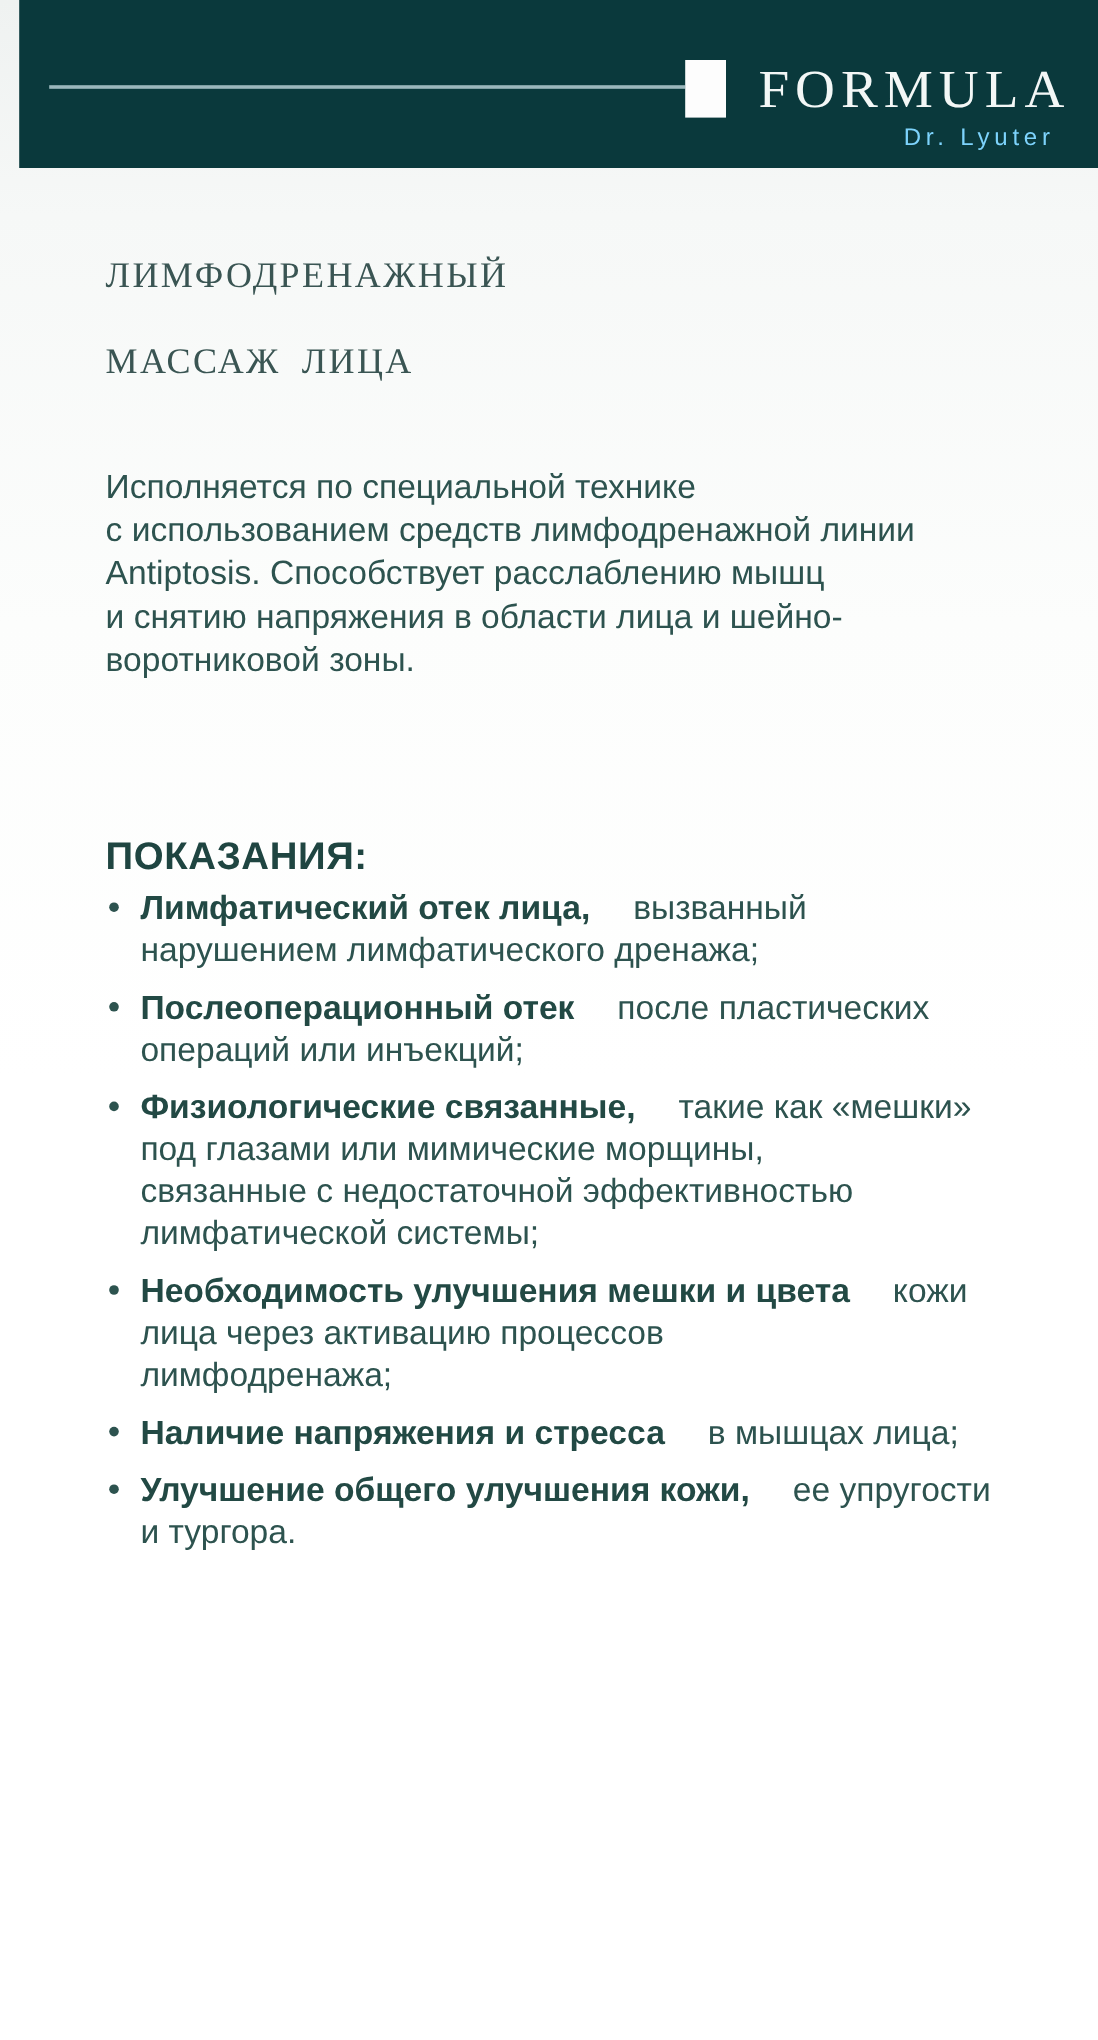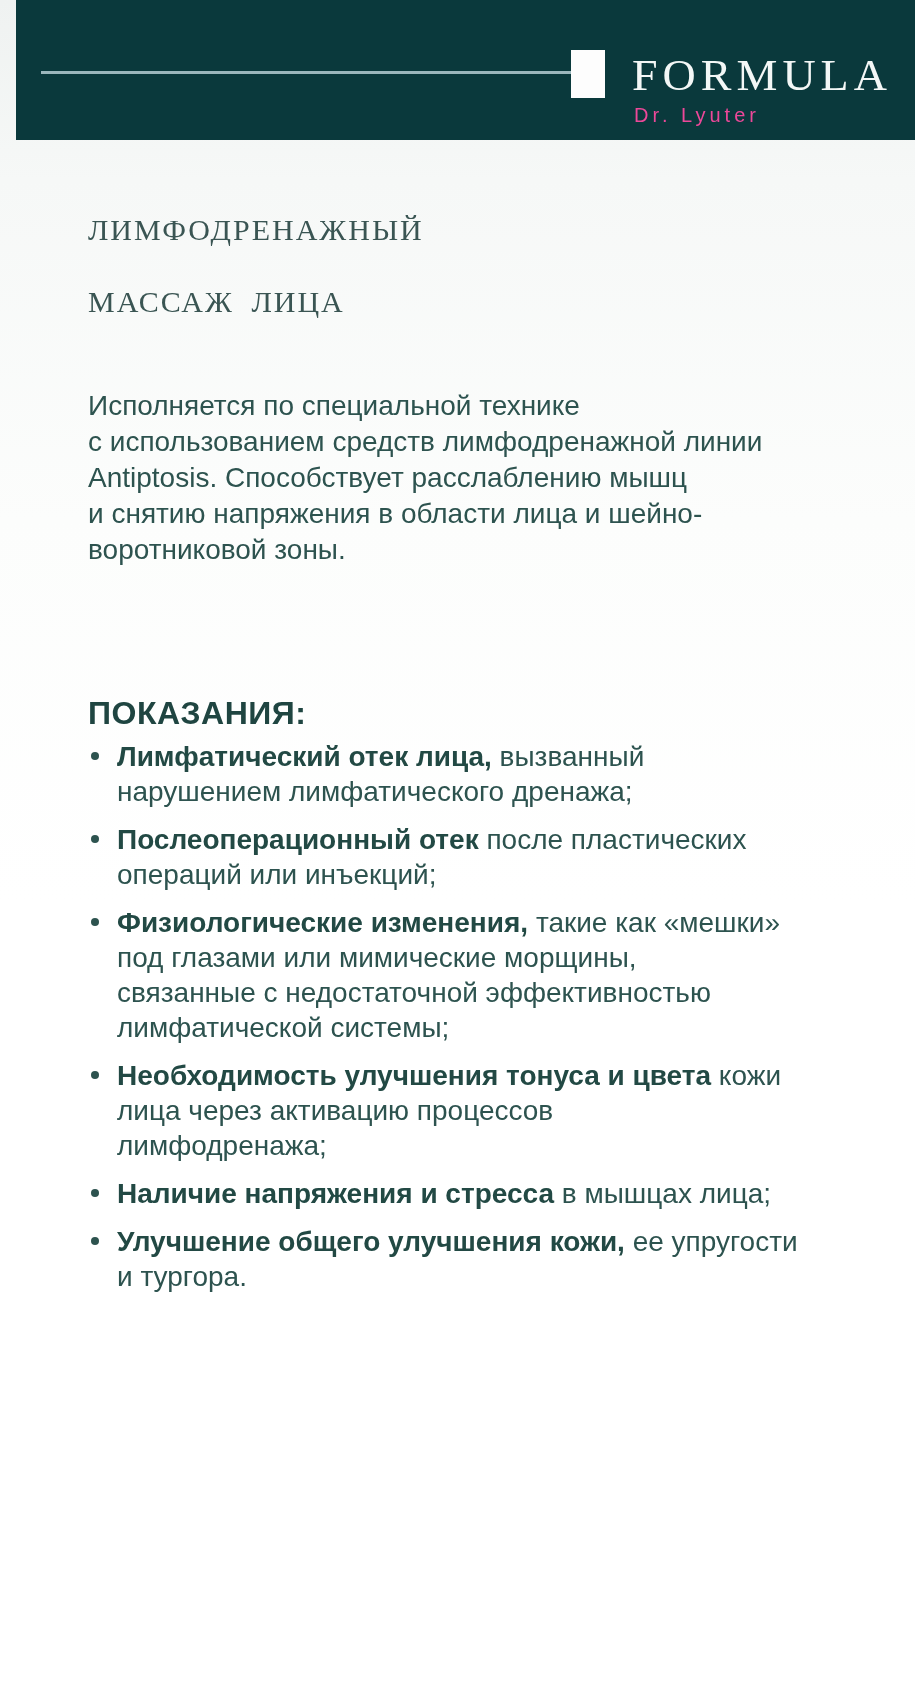--- a/index.html
+++ b/index.html
@@ -27,23 +27,23 @@
     position:absolute;left:616px;top:50px;width:260px;
     font-family:"Liberation Serif", serif;
     font-size:46px;font-weight:400;line-height:50px;
     letter-spacing:5px;
     color:#f3f7f6;
     transform:scaleY(0.97);
     white-space:nowrap;
   }
   .brand-subtitle{
     position:absolute;left:618px;top:104px;width:245px;
-    text-align:left;
+    text-align:right;
     font-size:20px;letter-spacing:4px;
-    color:#ec4899;
+    color:#7dd3fc;
     white-space:nowrap;
   }
   
   .page-title{
     position:absolute;left:88px;top:174px;width:760px;
     font-family:"Liberation Serif", serif;
     font-size:30px;line-height:72px;font-weight:400;
     letter-spacing:2px;word-spacing:8px;
     color:#3a5553;
     white-space:pre-line;
@@ -70,21 +70,21 @@
     margin:0 0 13px 0;
     font-size:28px;line-height:35px;
     color:#2d534f;
   }
   .dot{
     position:absolute;left:3px;top:13px;
     width:8px;height:8px;border-radius:50%;
     background:#2d534f;
   }
   .b{font-weight:700;color:#224944;}
-  .r{white-space:pre-line;}
+  .r{white-space:pre-line;margin-left:28px;}
 </style>
 </head>
 <body>
 
 <div class="page">
 
   <div class="header">
     <div class="header-rule"></div>
     <div class="logo-square"></div>
     <div class="brand-wordmark">FORMULA</div>
@@ -100,25 +100,25 @@
 и снятию напряжения в области лица и шейно-
 воротниковой зоны.</p>
 
   <h2 class="indications-heading">ПОКАЗАНИЯ:</h2>
 
   <ul class="indications-list">
     <li><span class="dot"></span><span class="b">Лимфатический отек лица,</span><span class="r"> вызванный
 нарушением лимфатического дренажа;</span></li>
     <li><span class="dot"></span><span class="b">Послеоперационный отек</span><span class="r"> после пластических
 операций или инъекций;</span></li>
-    <li><span class="dot"></span><span class="b">Физиологические изменения,</span><span class="r"> такие как «мешки»
+    <li><span class="dot"></span><span class="b">Физиологические связанные,</span><span class="r"> такие как «мешки»
 под глазами или мимические морщины,
 связанные с недостаточной эффективностью
 лимфатической системы;</span></li>
-    <li><span class="dot"></span><span class="b">Необходимость улучшения тонуса и цвета</span><span class="r"> кожи
+    <li><span class="dot"></span><span class="b">Необходимость улучшения мешки и цвета</span><span class="r"> кожи
 лица через активацию процессов
 лимфодренажа;</span></li>
     <li><span class="dot"></span><span class="b">Наличие напряжения и стресса</span><span class="r"> в мышцах лица;</span></li>
     <li><span class="dot"></span><span class="b">Улучшение общего улучшения кожи,</span><span class="r"> ее упругости
 и тургора.</span></li>
   </ul>
 
 </div>
 
 </body></html>

